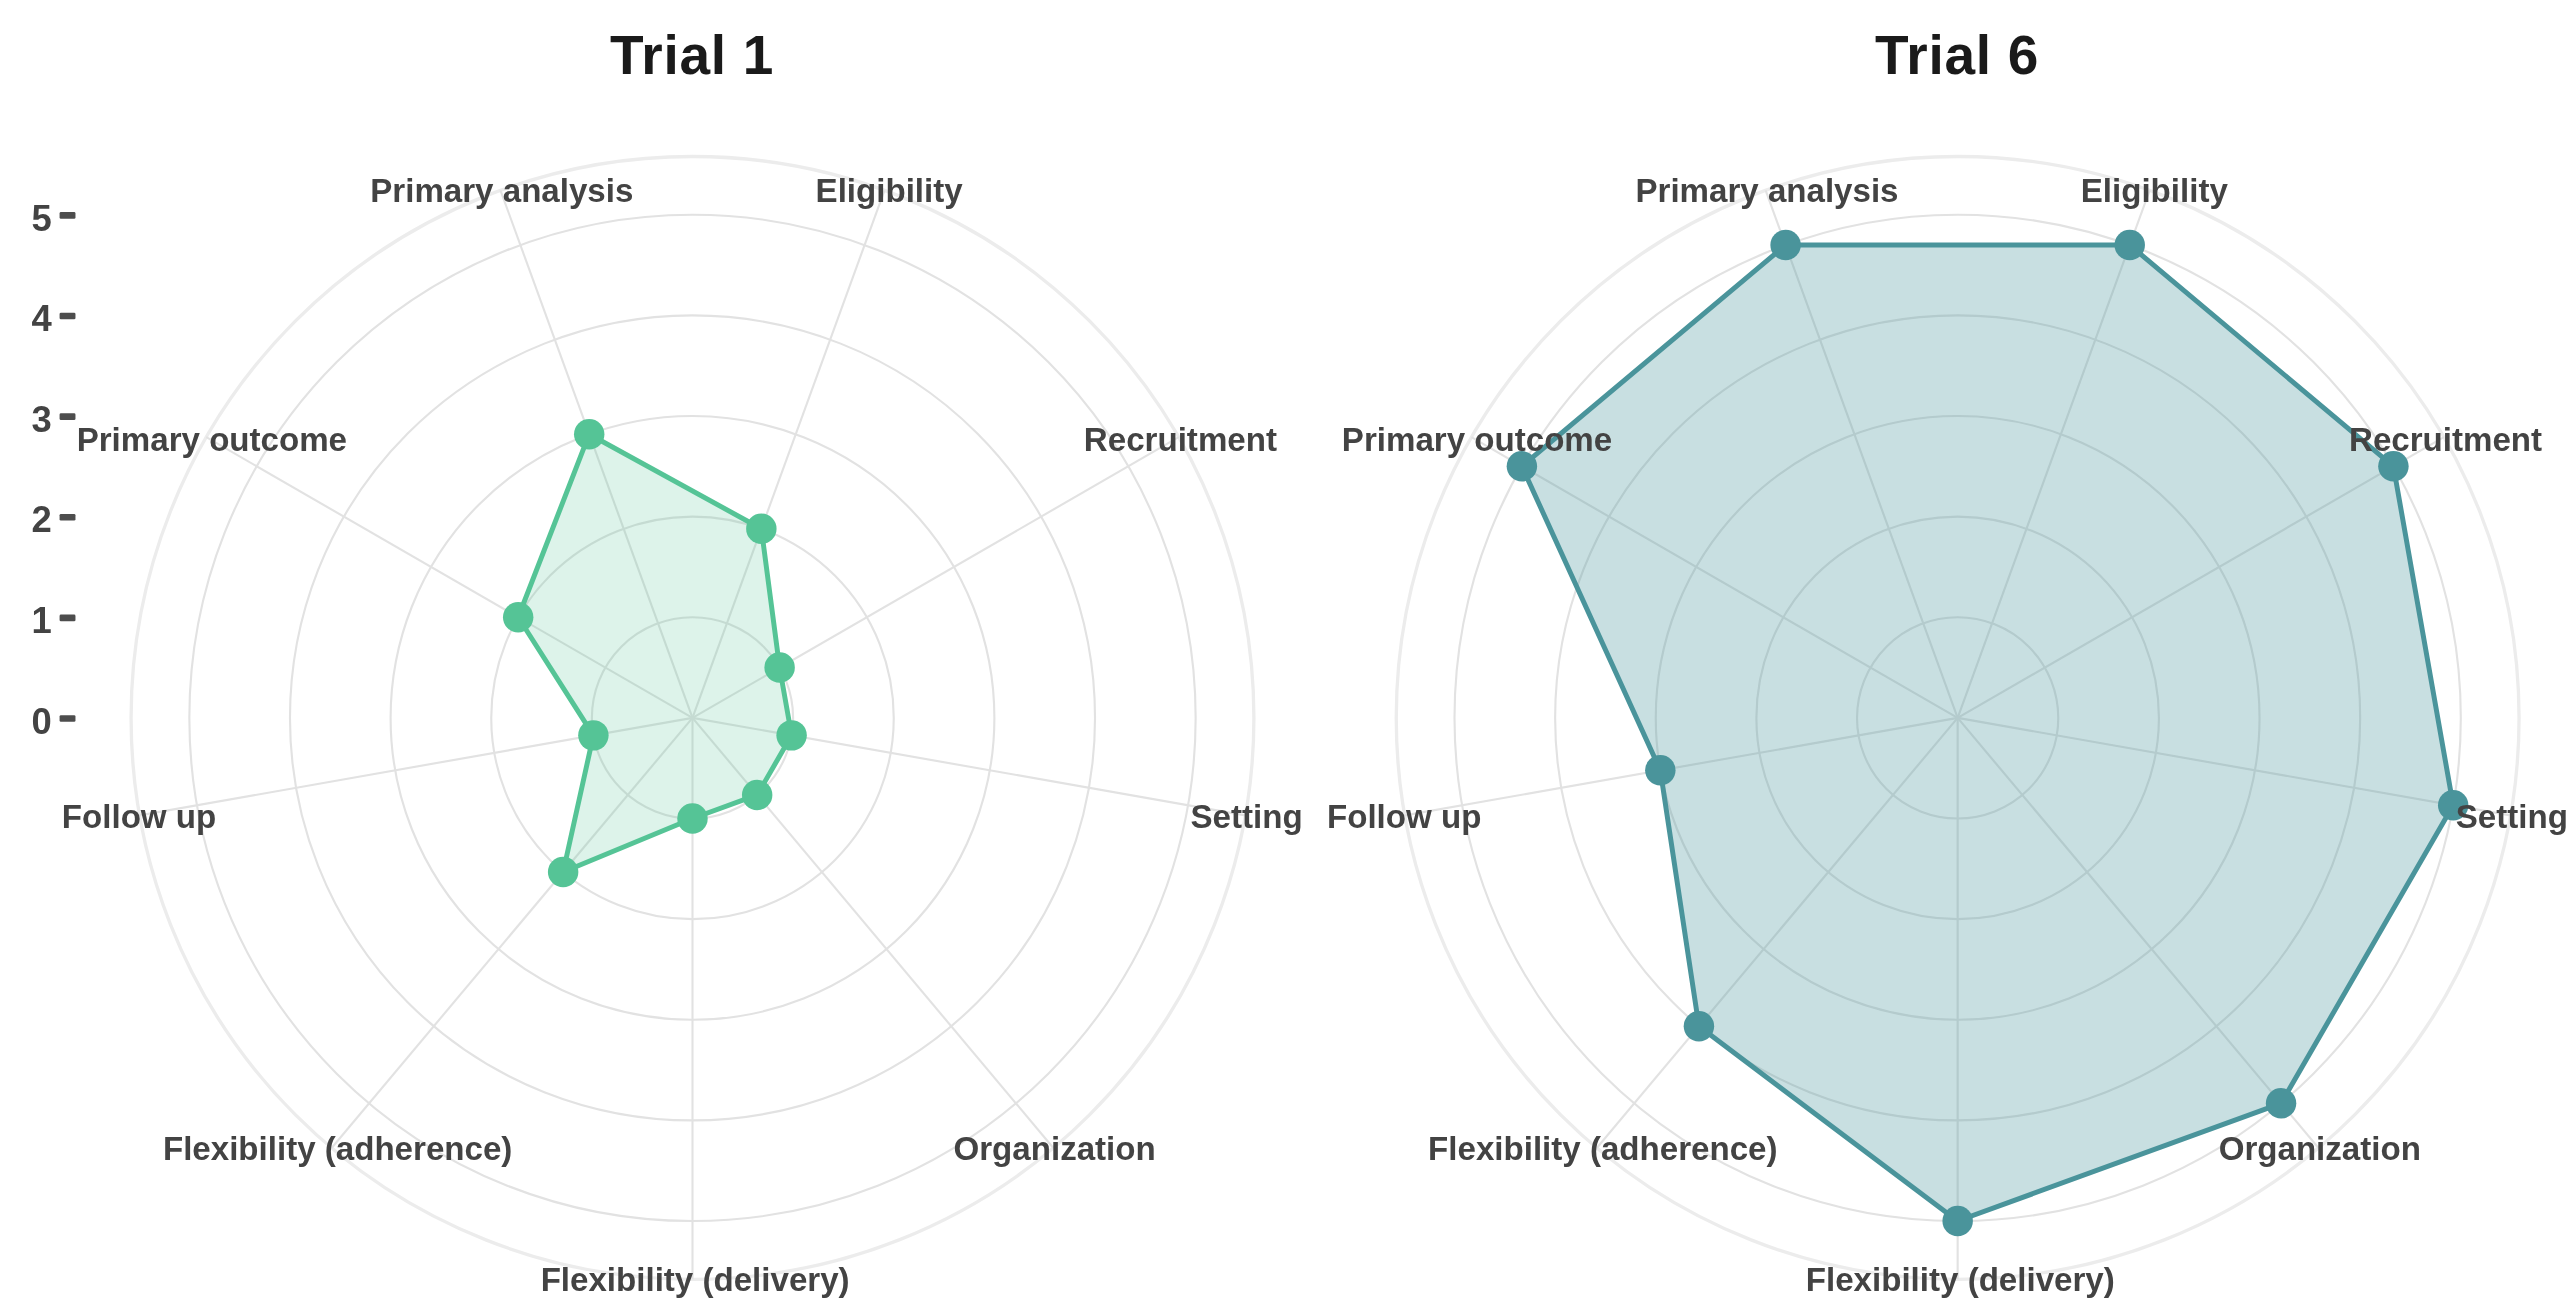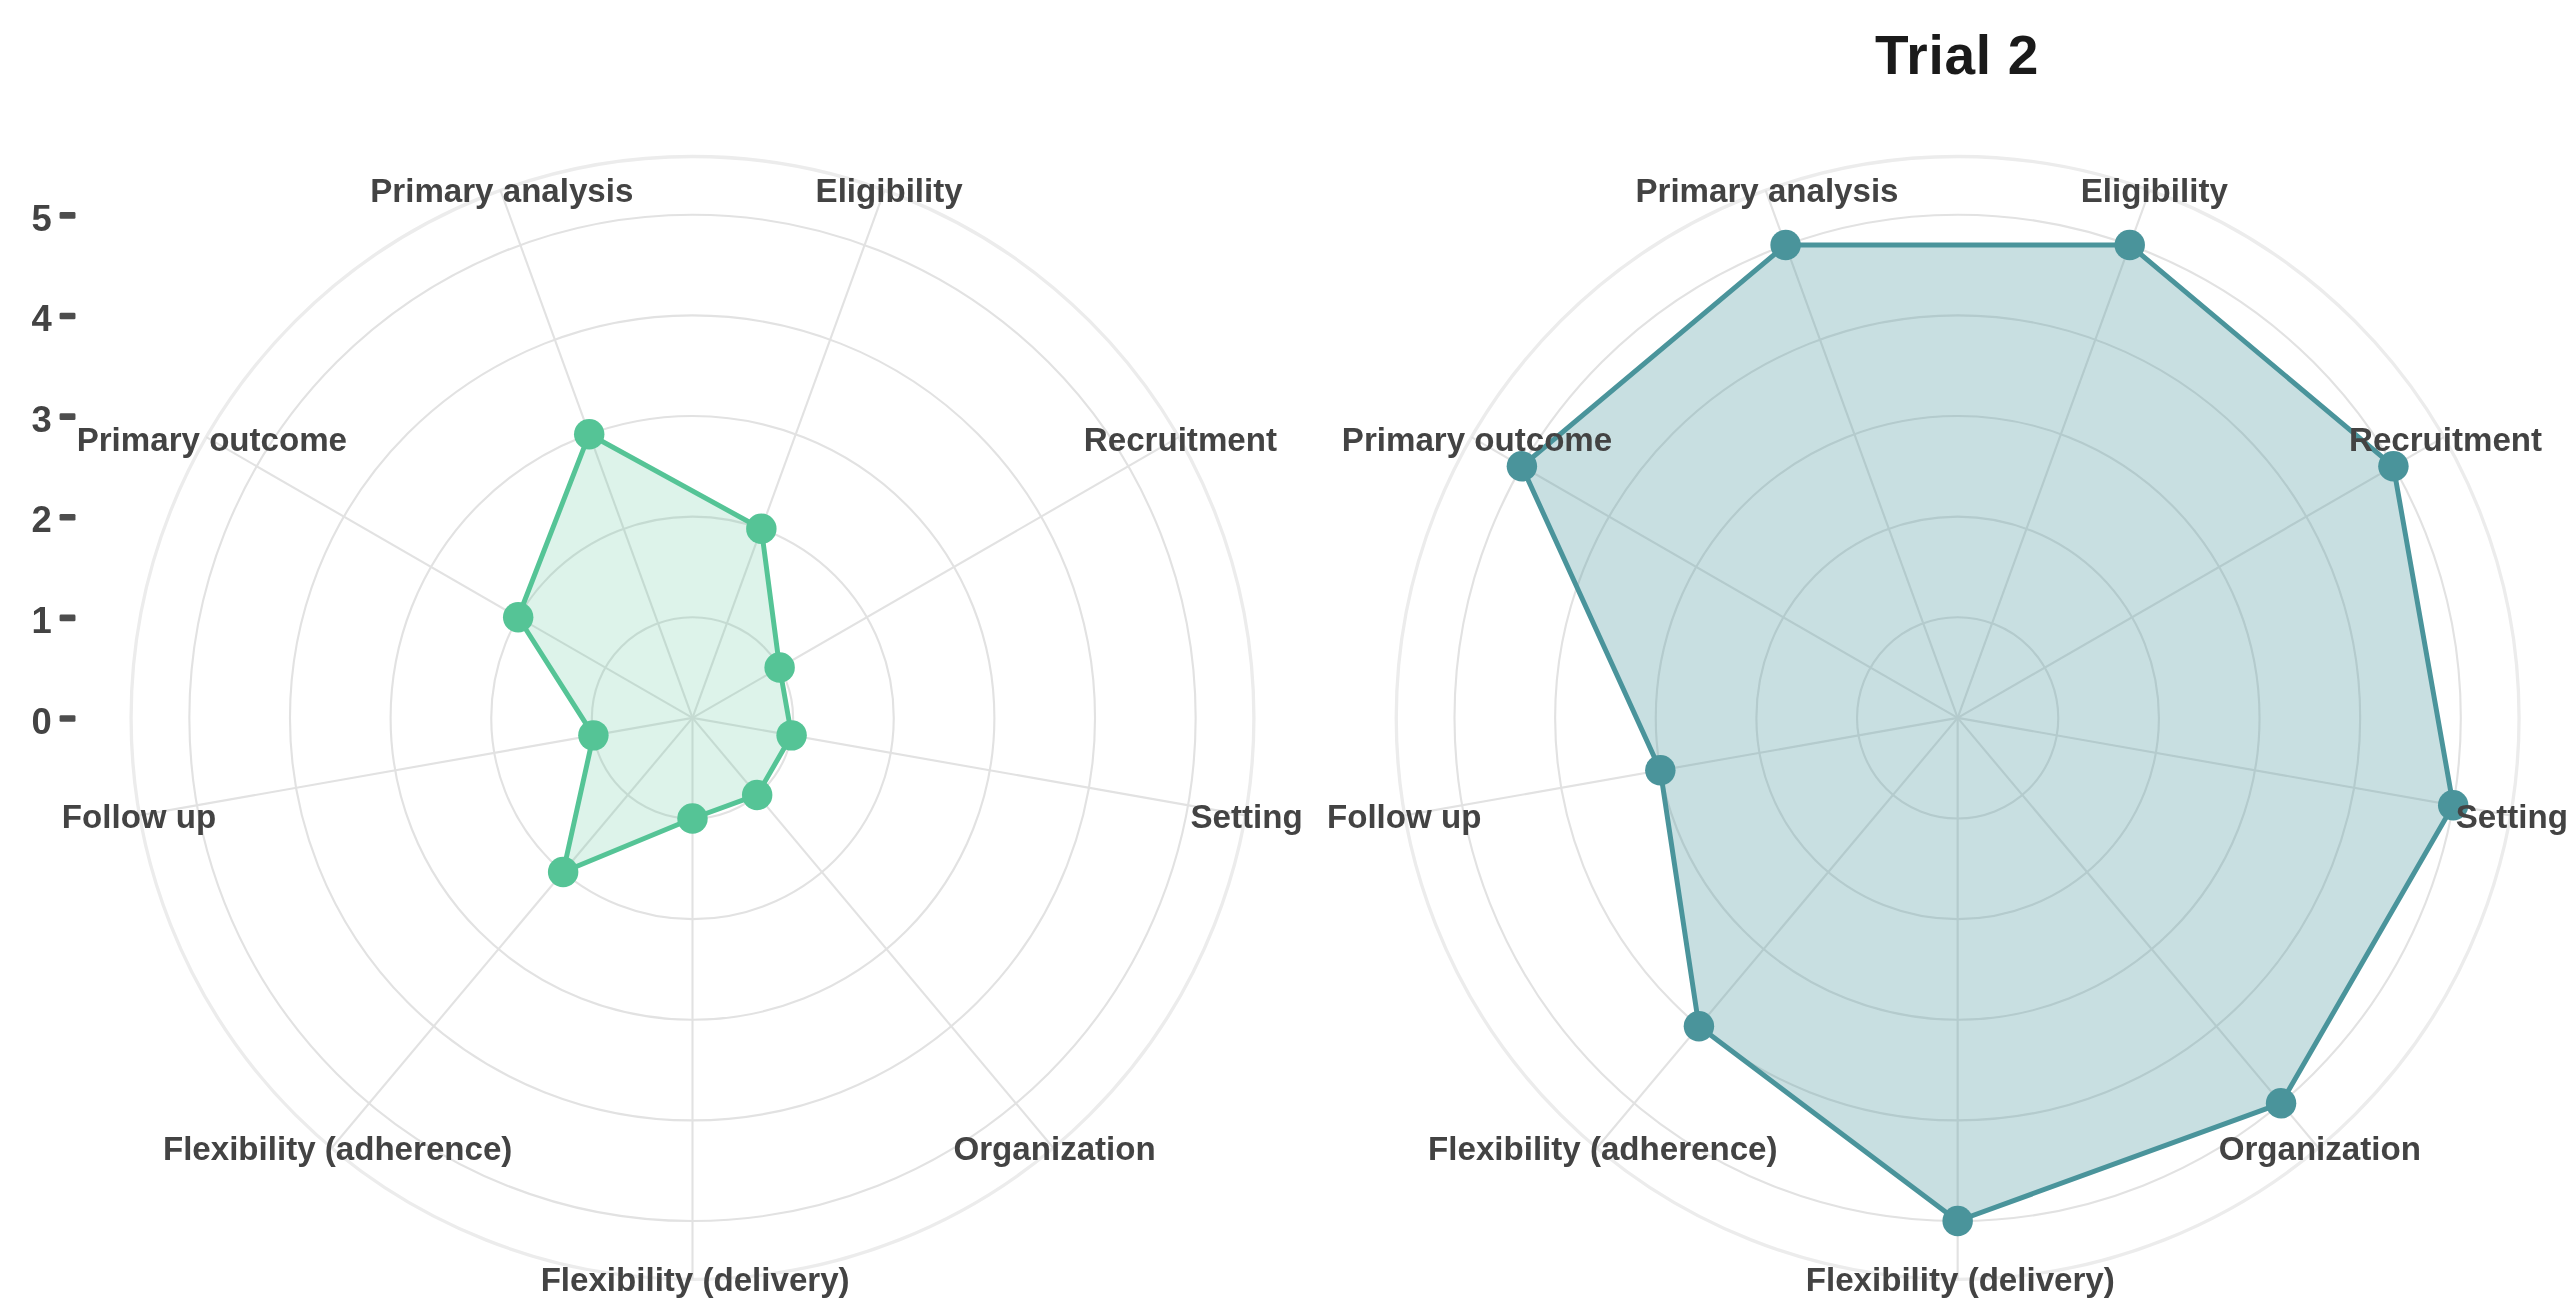--- a/index.html
+++ b/index.html
@@ -106,15 +106,16 @@
         <text x="3694" y="663" text-anchor="middle" dominant-baseline="central" font-size="50" font-weight="700" fill="#434343">Recruitment</text>
         <text x="3794" y="1233" text-anchor="middle" dominant-baseline="central" font-size="50" font-weight="700" fill="#434343">Setting</text>
         <text x="3504" y="1735" text-anchor="middle" dominant-baseline="central" font-size="50" font-weight="700" fill="#434343">Organization</text>
         <text x="2961" y="1933" text-anchor="middle" dominant-baseline="central" font-size="50" font-weight="700" fill="#434343">Flexibility (delivery)</text>
         <text x="2421" y="1735" text-anchor="middle" dominant-baseline="central" font-size="50" font-weight="700" fill="#434343">Flexibility (adherence)</text>
         <text x="2121" y="1233" text-anchor="middle" dominant-baseline="central" font-size="50" font-weight="700" fill="#434343">Follow up</text>
         <text x="2231" y="663" text-anchor="middle" dominant-baseline="central" font-size="50" font-weight="700" fill="#434343">Primary outcome</text>
         <text x="2669" y="288" text-anchor="middle" dominant-baseline="central" font-size="50" font-weight="700" fill="#434343">Primary analysis</text>
       </g>
     </svg>
-  <div class="chart-title" id="title-trial-2">Trial 2</div>
+  <div class="chart-title" id="title-trial-1">Trial 1</div>
+  <div class="chart-title" id="title-trial-2">Trial 6</div>
 </div>
 
 
 </body></html>

